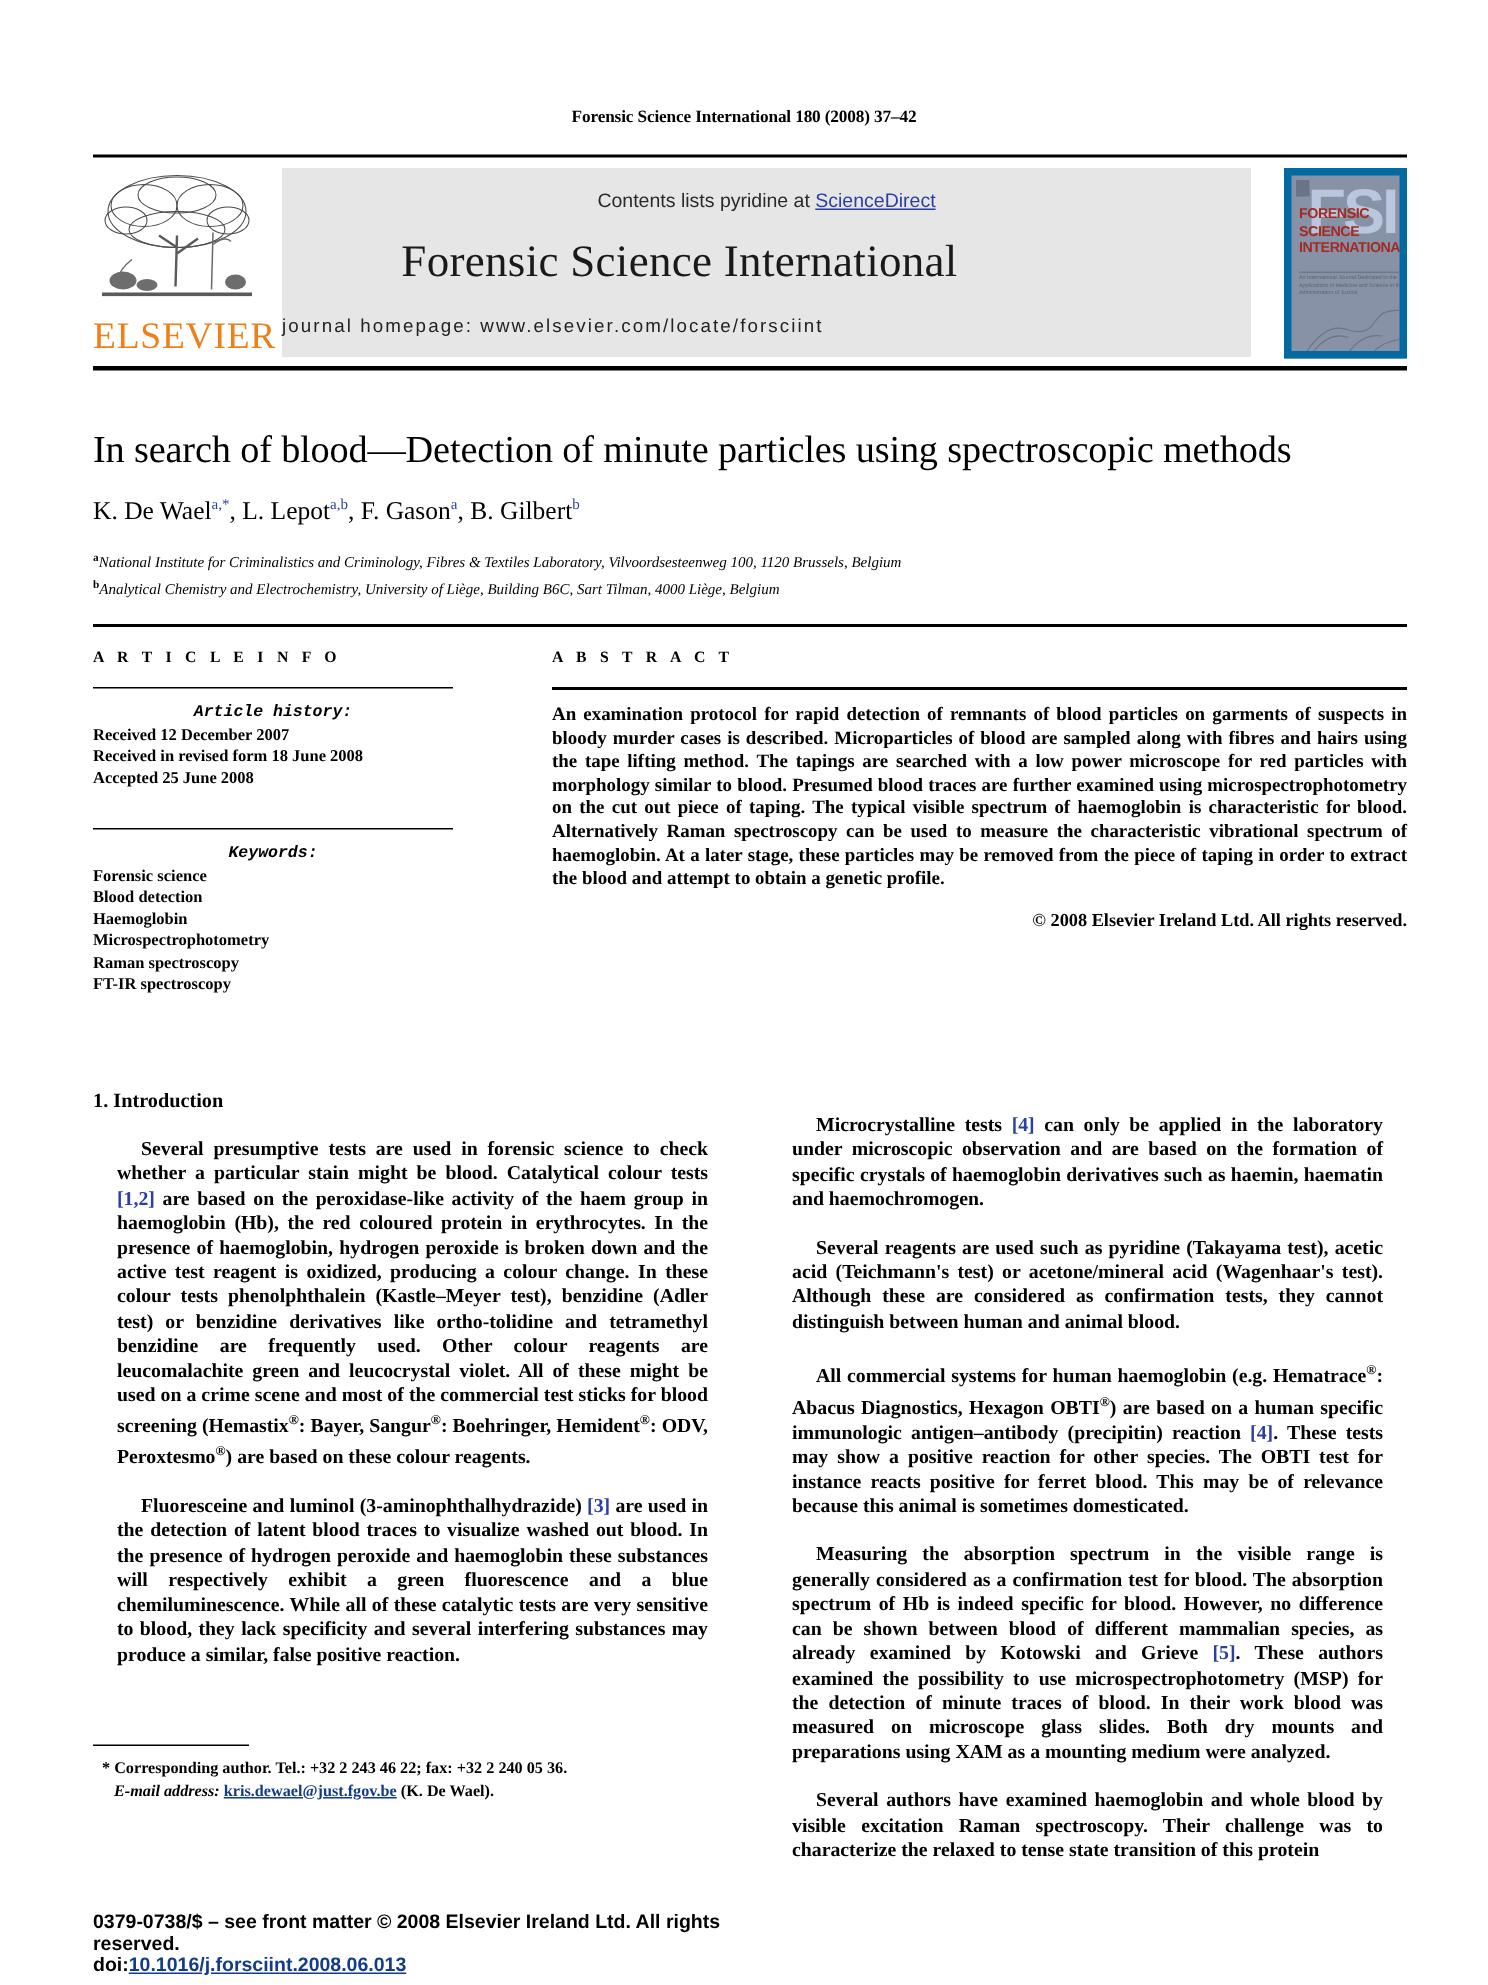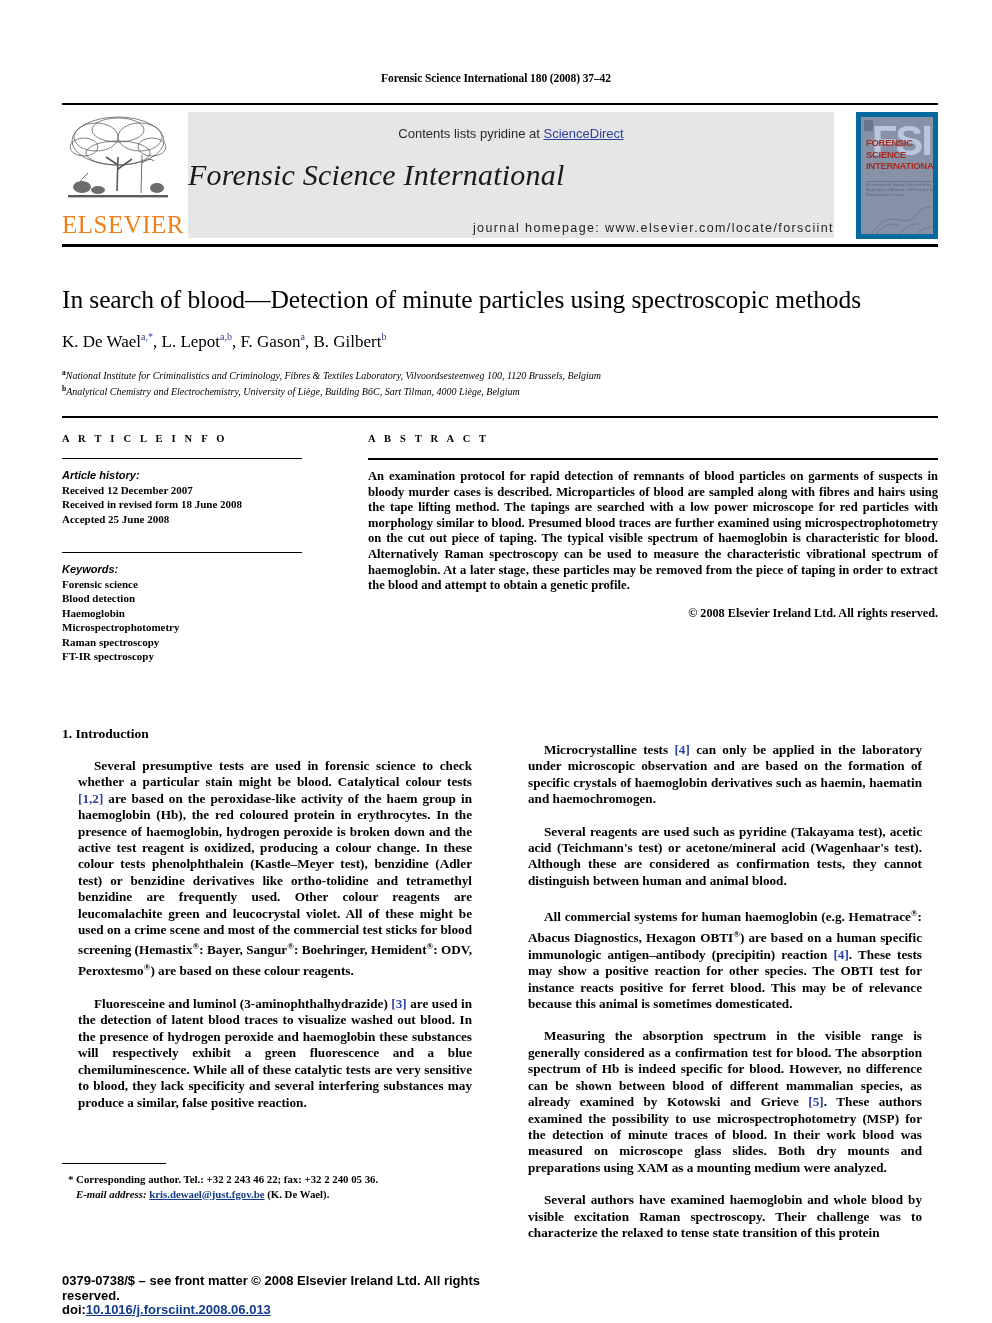--- a/index.html
+++ b/index.html
@@ -94,33 +94,32 @@
     color: #2a2a2a;
   }
   .sd-link {
     color: #2b3fa0;
   }
   .journal-name {
     position: absolute;
     top: 46px;
     left: 0;
     width: 530px;
-    text-align: left;
+    text-align: center;
     font-family: "Liberation Serif", serif;
     font-size: 30px;
     color: #1a1a1a;
     letter-spacing: 0.2px;
-    font-style: italic;
   }
   .journal-home {
     position: absolute;
-    bottom: 3px;
+    bottom: 14px;
     left: 0;
     width: 646px;
-    text-align: right;
+    text-align: left;
     font-family: "Liberation Sans", sans-serif;
     font-size: 12.5px;
     letter-spacing: 1.4px;
     color: #222;
   }
   .cover-thumb {
     position: absolute;
     top: 9px;
     left: 794px;
     width: 82px;
@@ -269,25 +268,26 @@
     background: #000;
     margin-bottom: 9px;
   }
   .thick-rule {
     width: 100%;
     height: 2px;
     background: #000;
     margin-bottom: 9px;
   }
   .info-label {
-    font-family: Liberation Sans, sans-serif;
+    font-family: Liberation Mono, monospace;
     font-style: italic;
     font-weight: bold;
     font-size: 11px;
     line-height: 14.5px;
+    text-align: center;
   }
   .info-line {
     font-family: Liberation Serif, serif;
     font-size: 11px;
     line-height: 14.5px;
     font-weight: bold;
   }
   .kw-gap { height: 26px; }
   .abs-para {
     font-family: "Liberation Serif", serif;

